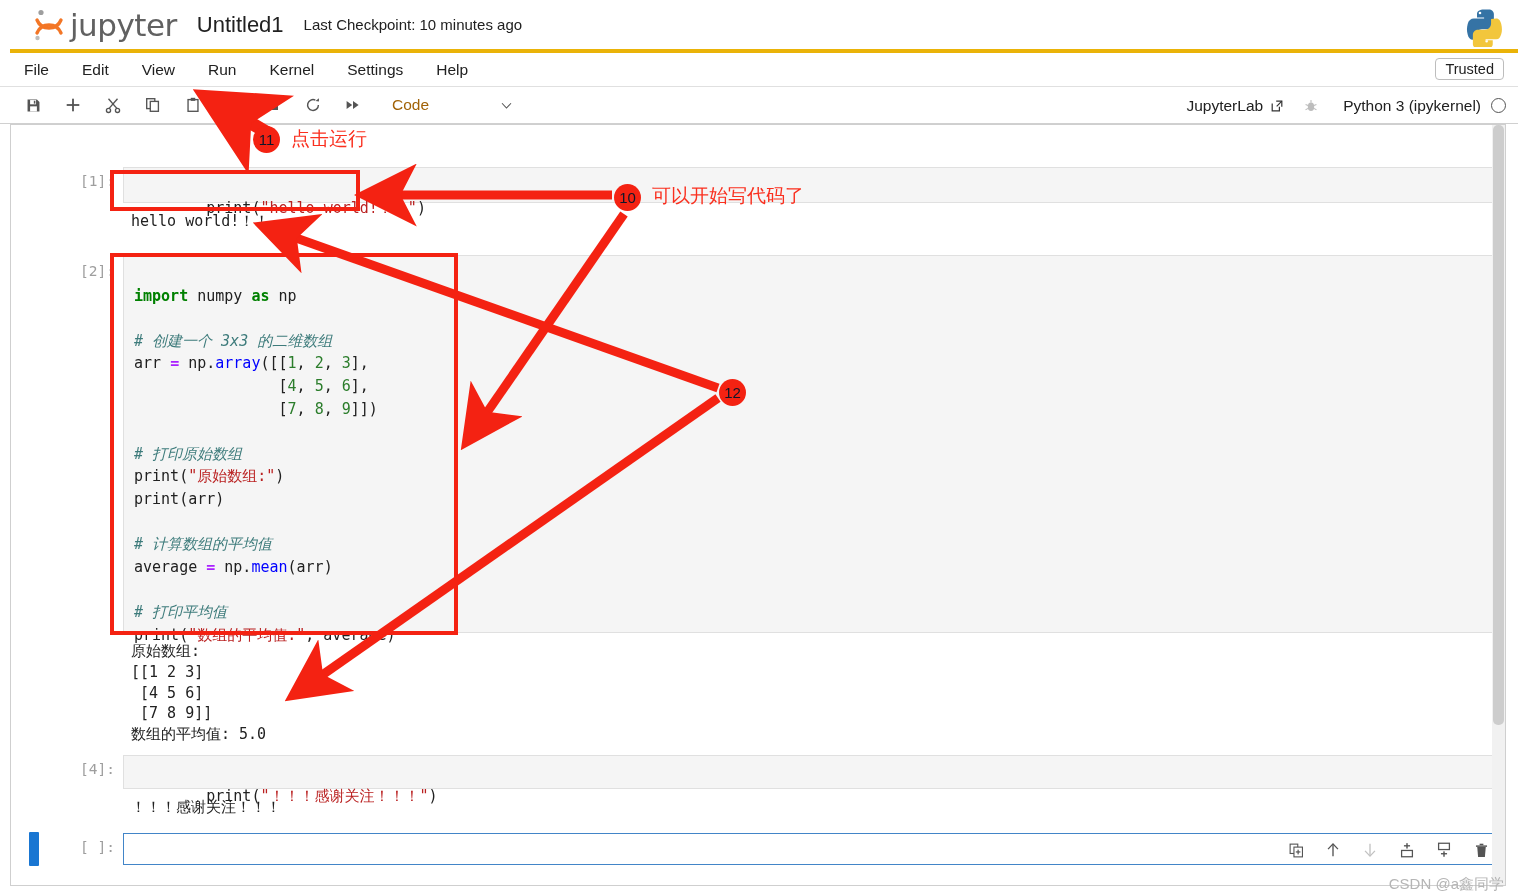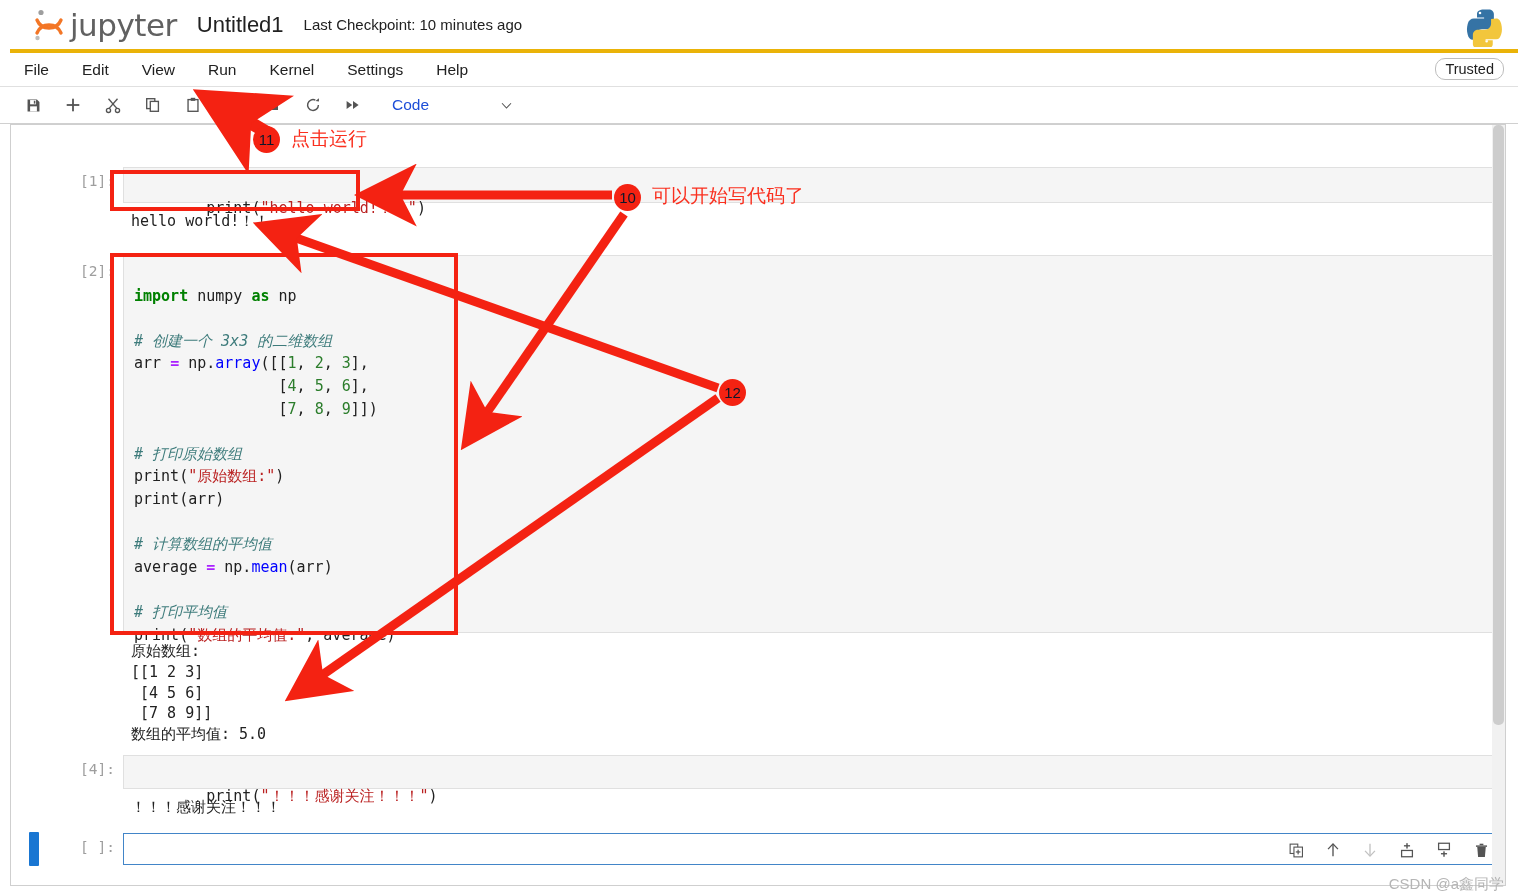--- a/index.html
+++ b/index.html
@@ -34,37 +34,37 @@
     position: absolute; top: 53px; left: 0; width: 1518px; height: 34px;
     background: #fff; border-bottom: 1px solid #e0e0e0;
     display: flex; align-items: center; padding-left: 22px;
   }
   .menu-item {
     font-size: 15.5px; color: #212121; margin-right: 29px; cursor: default;
     padding: 2px 2px;
   }
   .trusted-box {
     position: absolute; right: 14px; top: 5px;
-    border: 1px solid #bdbdbd; border-radius: 10px;
+    border: 1px solid #bdbdbd; border-radius: 4px;
     padding: 2px 9px; font-size: 14.5px; color: #212121; background: #fff;
   }
 
   
   .toolbar {
     position: absolute; top: 87px; left: 0; width: 1518px; height: 37px;
     background: #fff; border-bottom: 1px solid #d0d0d0;
     display: flex; align-items: center; padding-left: 18px;
   }
   .tb-btn {
     width: 30px; height: 28px; display: flex; align-items: center;
     justify-content: center; margin-right: 10px; cursor: pointer;
   }
   .tb-sel {
     margin-left: 14px; display: flex; align-items: center;
-    font-size: 15.5px; color: #1d4ed8; width: 122px;
+    font-size: 15.5px; color: #a16207; width: 122px;
     justify-content: space-between; cursor: pointer;
   }
   .tb-right {
     position: absolute; right: 12px; top: 0; height: 37px;
     display: flex; align-items: center;
   }
   .tb-right .lab { font-size: 15.5px; color: #212121; }
   .kernel-idle {
     width: 15px; height: 15px; border: 1.6px solid #555;
     border-radius: 50%; margin-left: 10px;
@@ -254,20 +254,38 @@
       </svg>
     </div>
 
     <div class="tb-sel">
       <span>Code</span>
       <svg width="15" height="15" viewBox="0 0 20 20">
         <path d="M4 7 L10 13.4 L16 7" fill="none" stroke="#545454" stroke-width="1.4"></path>
       </svg>
     </div>
 
+    <div class="tb-right">
+      <span class="lab">JupyterLab</span>
+      <svg width="16" height="16" viewBox="0 0 20 20" style="margin-left:6px">
+        <path d="M4 7 L4 16 L13 16 L13 11" fill="none" stroke="#333" stroke-width="1.5"></path>
+        <path d="M9 4 L16 4 L16 11" fill="none" stroke="#333" stroke-width="1.5"></path>
+        <line x1="16" y1="4" x2="9.6" y2="10.4" stroke="#333" stroke-width="1.5"></line>
+      </svg>
+      <svg width="16" height="16" viewBox="0 0 20 20" style="margin-left:18px">
+        <ellipse cx="10" cy="11" rx="4" ry="5.4" fill="#bdbdbd"></ellipse>
+        <rect x="9.3" y="2.6" width="1.4" height="3" fill="#bdbdbd"></rect>
+        <line x1="3.2" y1="8" x2="6.4" y2="9.4" stroke="#bdbdbd" stroke-width="1.3"></line>
+        <line x1="16.8" y1="8" x2="13.6" y2="9.4" stroke="#bdbdbd" stroke-width="1.3"></line>
+        <line x1="3.2" y1="14.6" x2="6.4" y2="13" stroke="#bdbdbd" stroke-width="1.3"></line>
+        <line x1="16.8" y1="14.6" x2="13.6" y2="13" stroke="#bdbdbd" stroke-width="1.3"></line>
+      </svg>
+      <span class="lab" style="margin-left:24px">Python 3 (ipykernel)</span>
+      <div class="kernel-idle"></div>
+    </div>
   </div>
 
   <div class="nb">
 
     <div class="cell" style="top:42px;">
       <div class="prompt" style="top:6px;">[1]:</div>
       <div class="input-area" style="top:0px; height:36px;">
         <span><span class="t-pln">print(</span><span class="t-str">"hello world!！！"</span><span class="t-pln">)</span></span>
       </div>
       <div class="output-area" style="top:44px;">hello world!！！</div>

